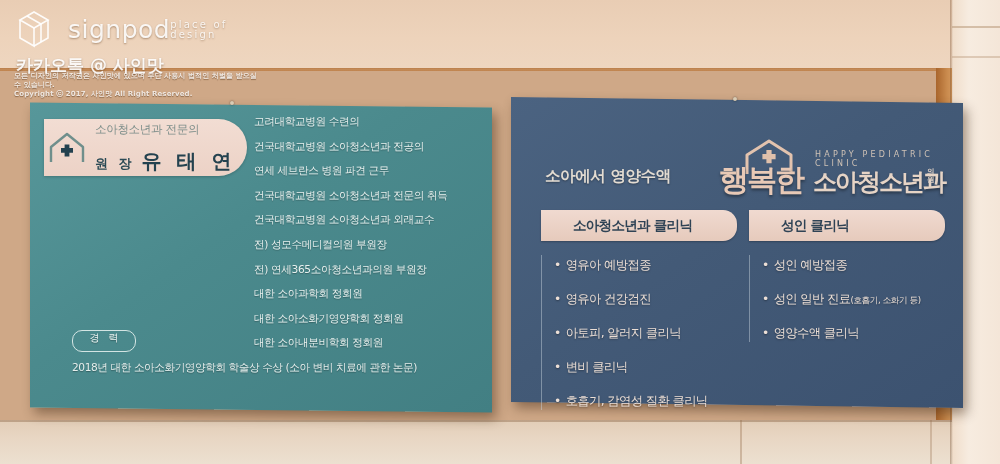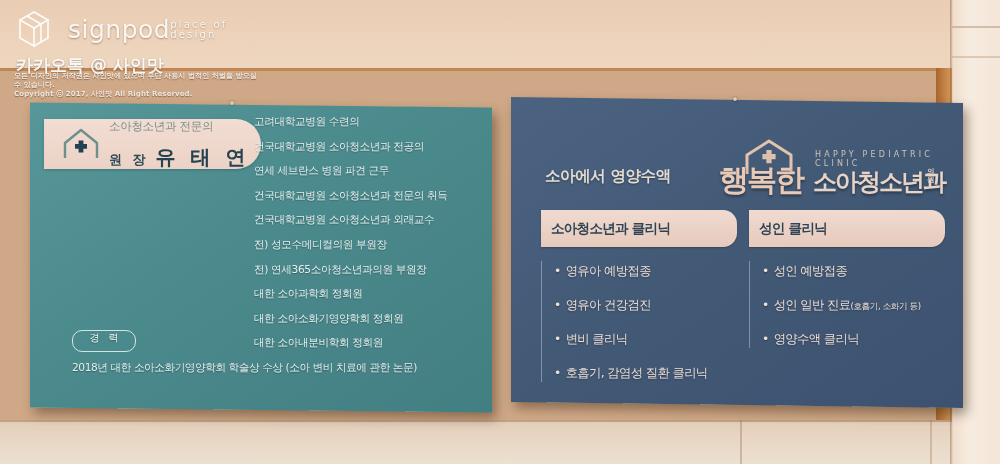--- a/index.html
+++ b/index.html
@@ -103,24 +103,24 @@
     transform:skewY(0.75deg);
   }
   .panel-right-inner{transform:skewY(-0.75deg);width:100%;height:100%;position:relative;}
   .pin{
     position:absolute;width:4px;height:4px;border-radius:50%;
     background:#d9cbb4;box-shadow:0 0 2px rgba(0,0,0,.5);
   }
 
   
   .doc-badge{
-    position:absolute;left:14px;top:14px;width:200px;height:50px;
+    position:absolute;left:14px;top:14px;width:200px;height:57px;
     background:linear-gradient(180deg,#f2ddd3 0%,#ecd2c6 100%);
     border-radius:0 29px 29px 0;
-    display:flex;align-items:center;gap:8px;padding-left:17px;
+    display:flex;align-items:center;gap:8px;padding-left:3px;
     box-shadow:0 1px 3px rgba(0,0,0,.2);
   }
   .house-ico{width:40px;height:36px;flex:0 0 auto;}
   .doc-badge-txt{display:flex;flex-direction:column;line-height:1;}
   .doc-spec{font-size:11.5px;color:#7d8e8a;letter-spacing:-.3px;margin-bottom:4px;}
   .doc-namerow{display:flex;align-items:baseline;gap:7px;}
   .doc-title{font-size:13px;color:#2b4a55;letter-spacing:3px;font-weight:bold;}
   .doc-name{font-size:20px;color:#24424f;letter-spacing:4px;font-weight:bold;margin-top:11px;}
 
   .cred-list{position:absolute;left:224px;top:10px;width:232px;}
@@ -166,23 +166,23 @@
   }
   .brand-uiwon{
     position:absolute;left:382px;top:30px;display:flex;flex-direction:column;
     line-height:1.05;font-size:7.5px;color:#ded0c4;font-weight:bold;
   }
 
   .col{position:absolute;top:110px;width:196px;}
   .col-left{left:30px;}
   .col-right{left:238px;}
   .col-head{
-    height:37px;border-radius:0 14px 14px 0;
+    height:31px;border-radius:0 14px 14px 0;
     background:linear-gradient(180deg,#f0dad0 0%,#e6cabc 100%);
-    display:flex;align-items:center;padding-left:10px;
+    display:flex;align-items:center;padding-left:32px;
     box-shadow:0 1px 2px rgba(0,0,0,.25);
   }
   .col-head span{font-size:13.5px;font-weight:bold;color:#2f4355;letter-spacing:-.7px;}
   .col-body{margin-top:14px;padding-left:12px;border-left:1.2px solid rgba(205,215,225,.45);}
   .col-body li{
     list-style:none;font-size:12.3px;color:#ecdfd6;letter-spacing:-.6px;
     margin:0 0 17px 0;text-shadow:0 1px 2px rgba(0,0,0,.35);white-space:nowrap;
   }
   .col-body{margin-left:0;padding-top:2px;}
   .col-body ul{margin:0;padding:0;}
@@ -293,20 +293,21 @@
       </div>
 
       <div class="col col-left">
         <div class="col-head">
           <span>소아청소년과 클리닉</span>
         </div>
         <div class="col-body">
           <ul>
             <li><span class="bullet">•</span><span>영유아 예방접종</span></li>
             <li><span class="bullet">•</span><span>영유아 건강검진</span></li>
+            <li><span class="bullet">•</span><span>아토피, 알러지 클리닉</span></li>
             <li><span class="bullet">•</span><span>변비 클리닉</span></li>
             <li><span class="bullet">•</span><span>호흡기, 감염성 질환 클리닉</span></li>
           </ul>
         </div>
       </div>
 
       <div class="col col-right">
         <div class="col-head">
           <span>성인 클리닉</span>
         </div>

